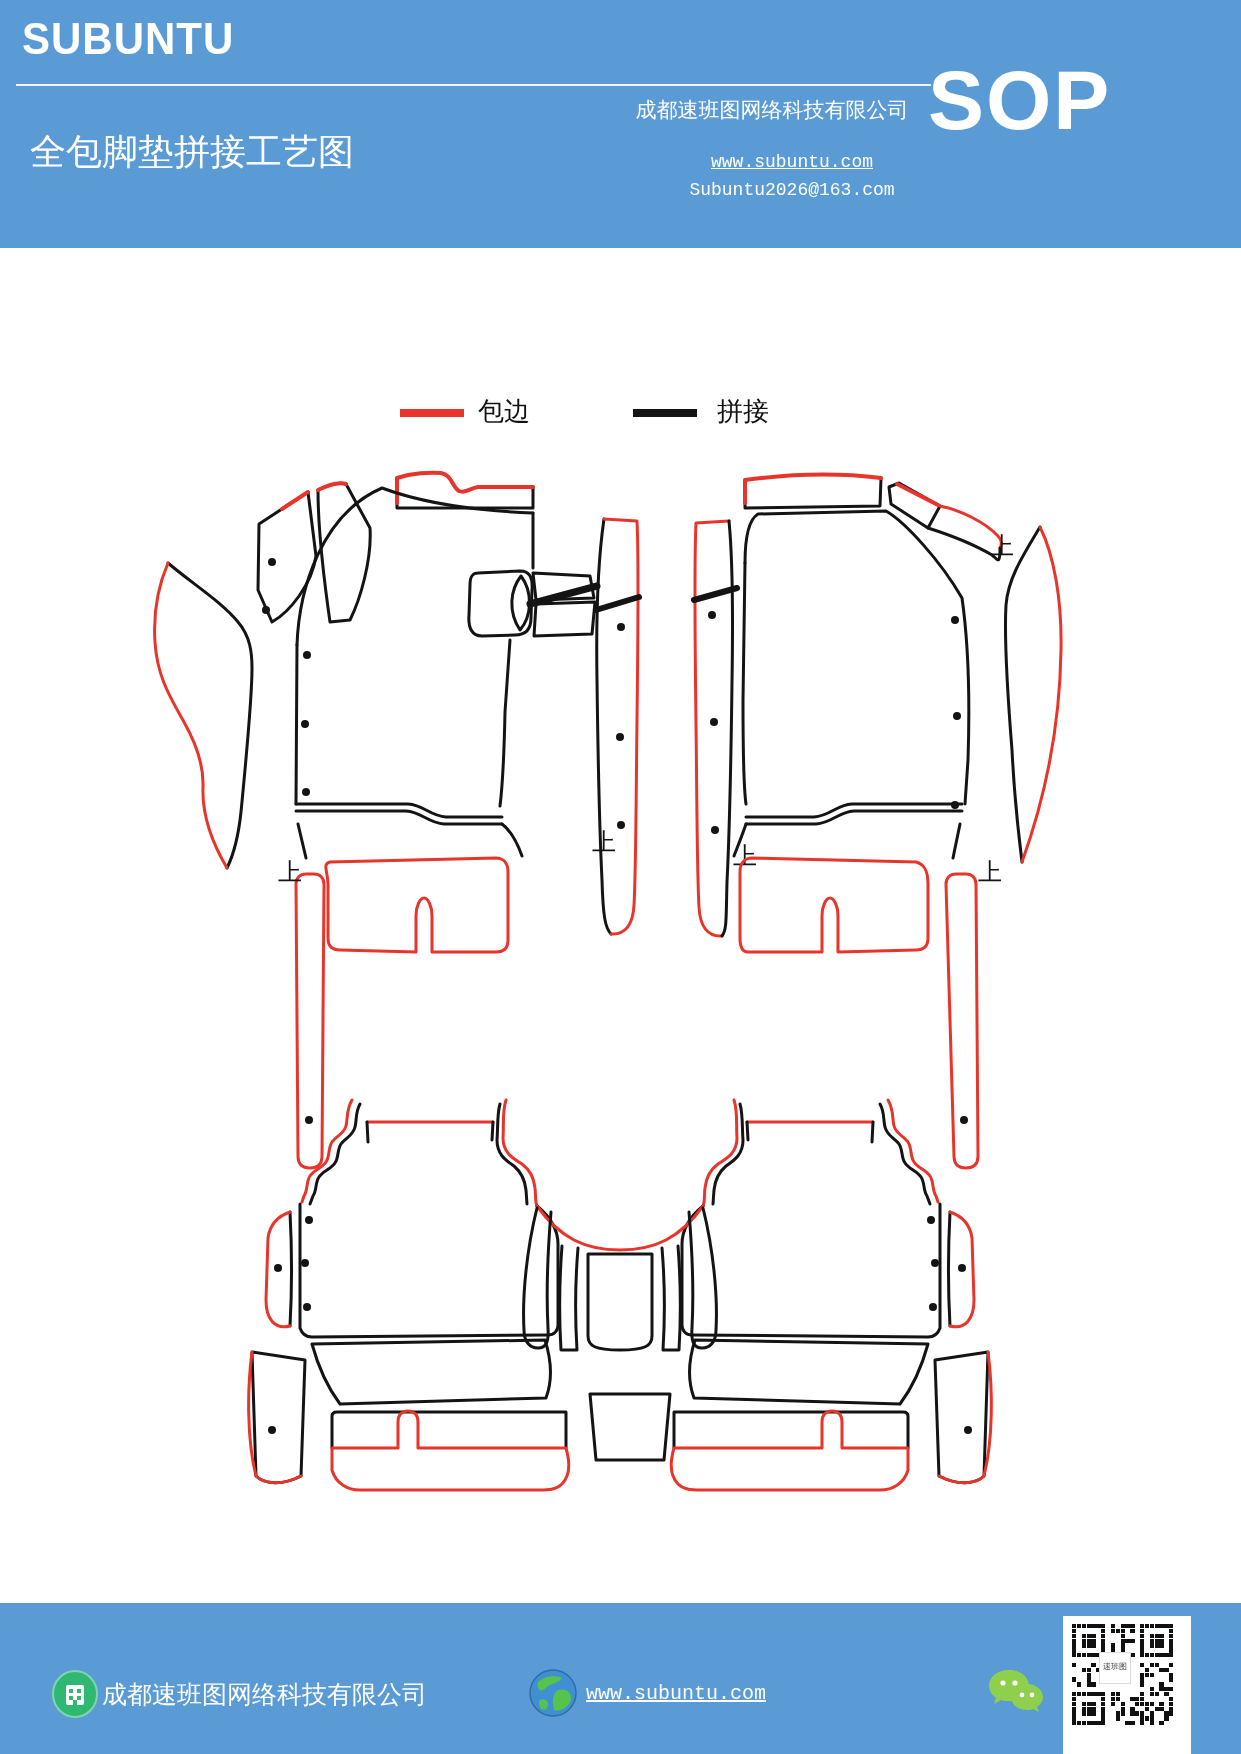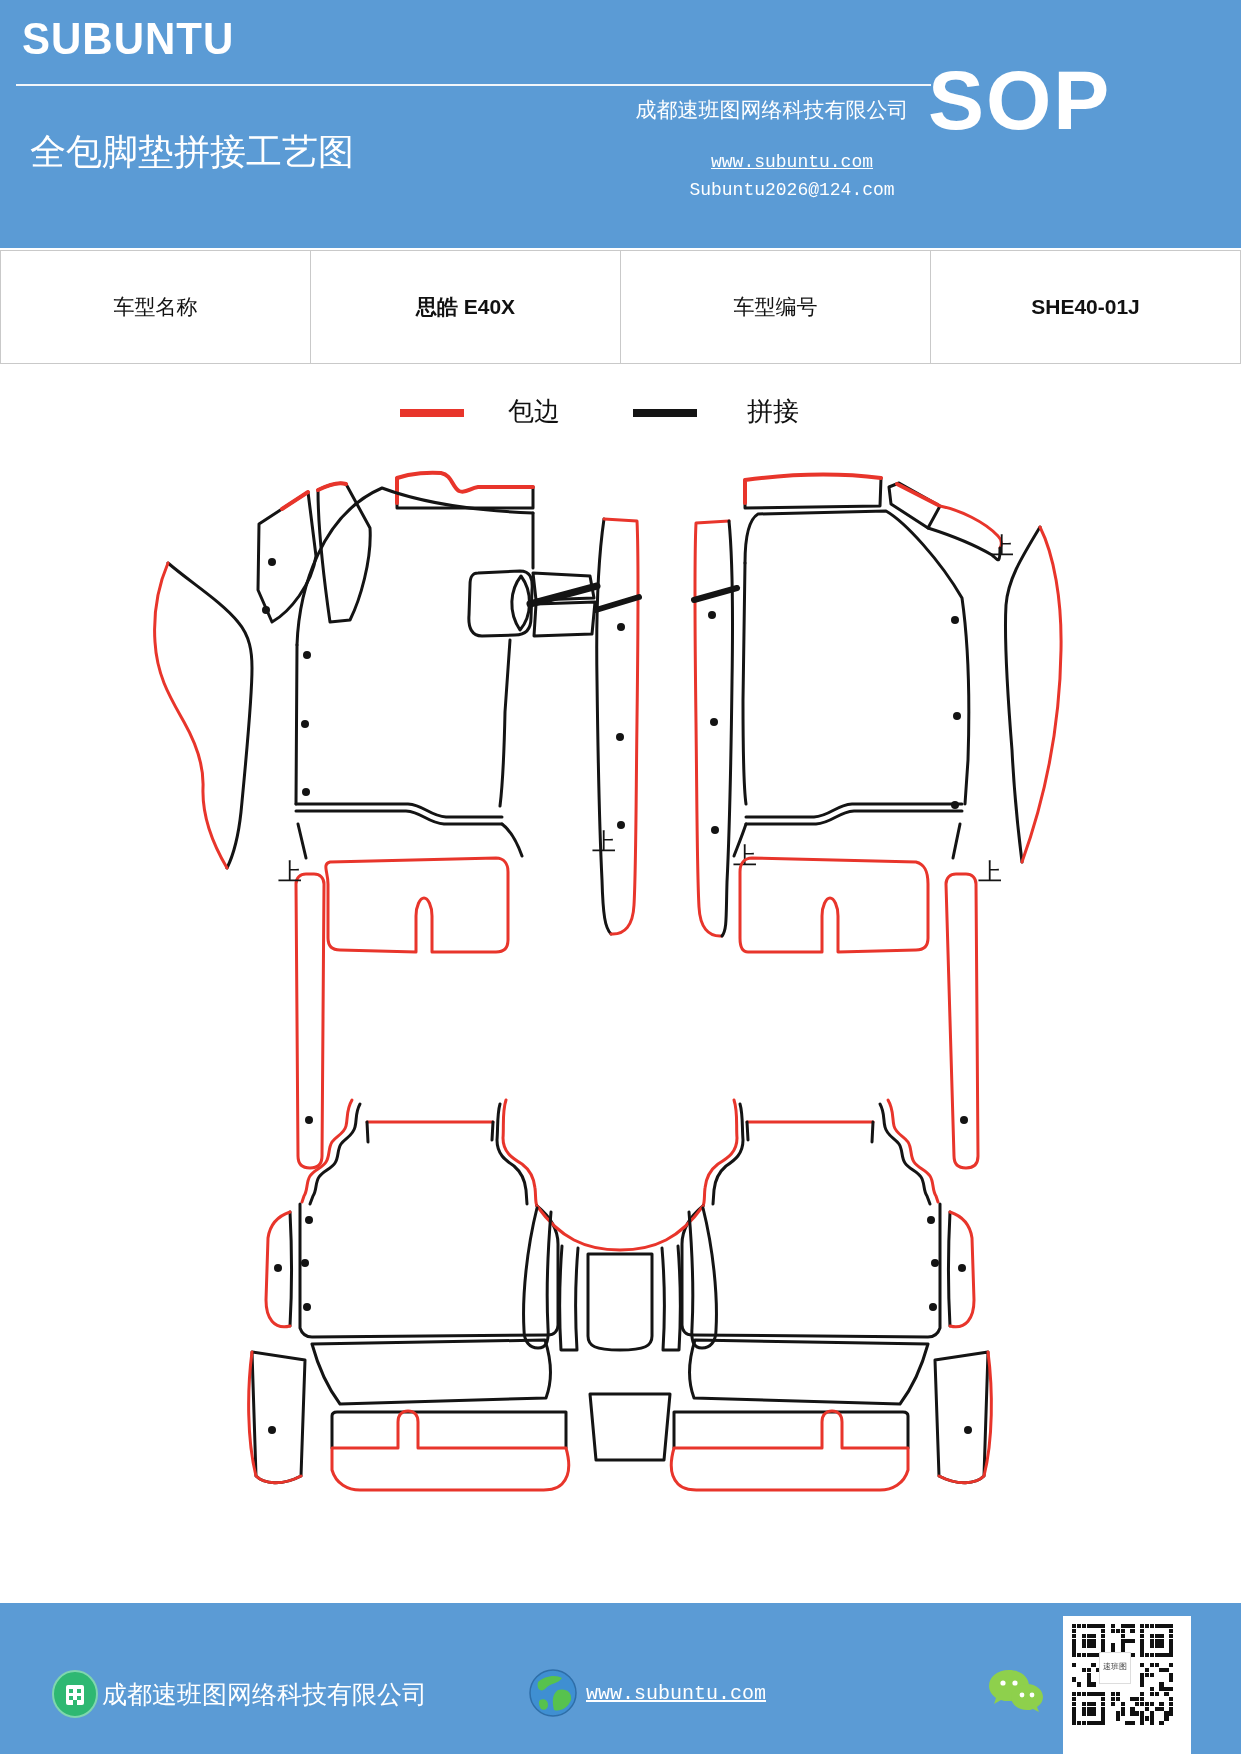--- a/index.html
+++ b/index.html
@@ -30,21 +30,21 @@
   .info-table td{border:1px solid #c9c9c9;text-align:center;vertical-align:middle;
                  font-size:21px;color:#111;height:56px;}
   .info-table td.lab{font-family:"Liberation Serif","DejaVu Serif",serif;}
   .info-table td.val{font-family:"Liberation Sans",sans-serif;font-weight:600;}
 
   
   .legend-swatch{height:8px;top:409px;}
   .sw-red{left:400px;width:64px;background:#e8352b;}
   .sw-black{left:633px;width:64px;background:#141414;}
   .legend-label{top:394px;font-family:Liberation Mono, monospace;
-                font-size:26px;color:#111;margin-left:30px;}
+                font-size:26px;color:#111;}
   .lg1{left:478px;} .lg2{left:717px;}
 
   
   .diagram{left:0;top:0;width:1241px;height:1754px;pointer-events:none;}
 
   
   .footer{left:0;top:1603px;width:1241px;height:151px;background:#5b9bd5;}
   .ft-company{left:102px;top:1678px;font-family:"Liberation Serif","DejaVu Serif",serif;
               font-size:25px;color:#fff;}
   .ft-web{left:586px;top:1682px;font-family:"Liberation Mono","DejaVu Sans Mono",monospace;
@@ -59,31 +59,25 @@
 </style>
 </head>
 <body>
 
 <div class="abs header"></div>
 <div class="abs logo">SUBUNTU</div>
 <div class="abs header-rule"></div>
 <div class="abs doc-title">全包脚垫拼接工艺图</div>
 <div class="abs hdr-company">成都速班图网络科技有限公司</div>
 <div class="abs hdr-web">www.subuntu.com</div>
-<div class="abs hdr-mail">Subuntu2026@124.com</div>
+<div class="abs hdr-mail">Subuntu2026@163.com</div>
 <div class="abs sop">SOP</div>
 
 <table class="info-table">
   <tbody>
-      <tr>
-    <td class="lab">车型名称</td>
-    <td class="val">思皓 E40X</td>
-    <td class="lab">车型编号</td>
-    <td class="val">SHE40-01J</td>
-  </tr>
 </tbody>
   </table>
 
 <div class="abs legend-swatch sw-red"></div>
 <div class="abs legend-label lg1">包边</div>
 <div class="abs legend-swatch sw-black"></div>
 <div class="abs legend-label lg2">拼接</div>
 
 <svg class="abs diagram" viewBox="0 0 1241 1754" fill="none" stroke-linecap="round" stroke-linejoin="round">
   <g stroke-width="3">

